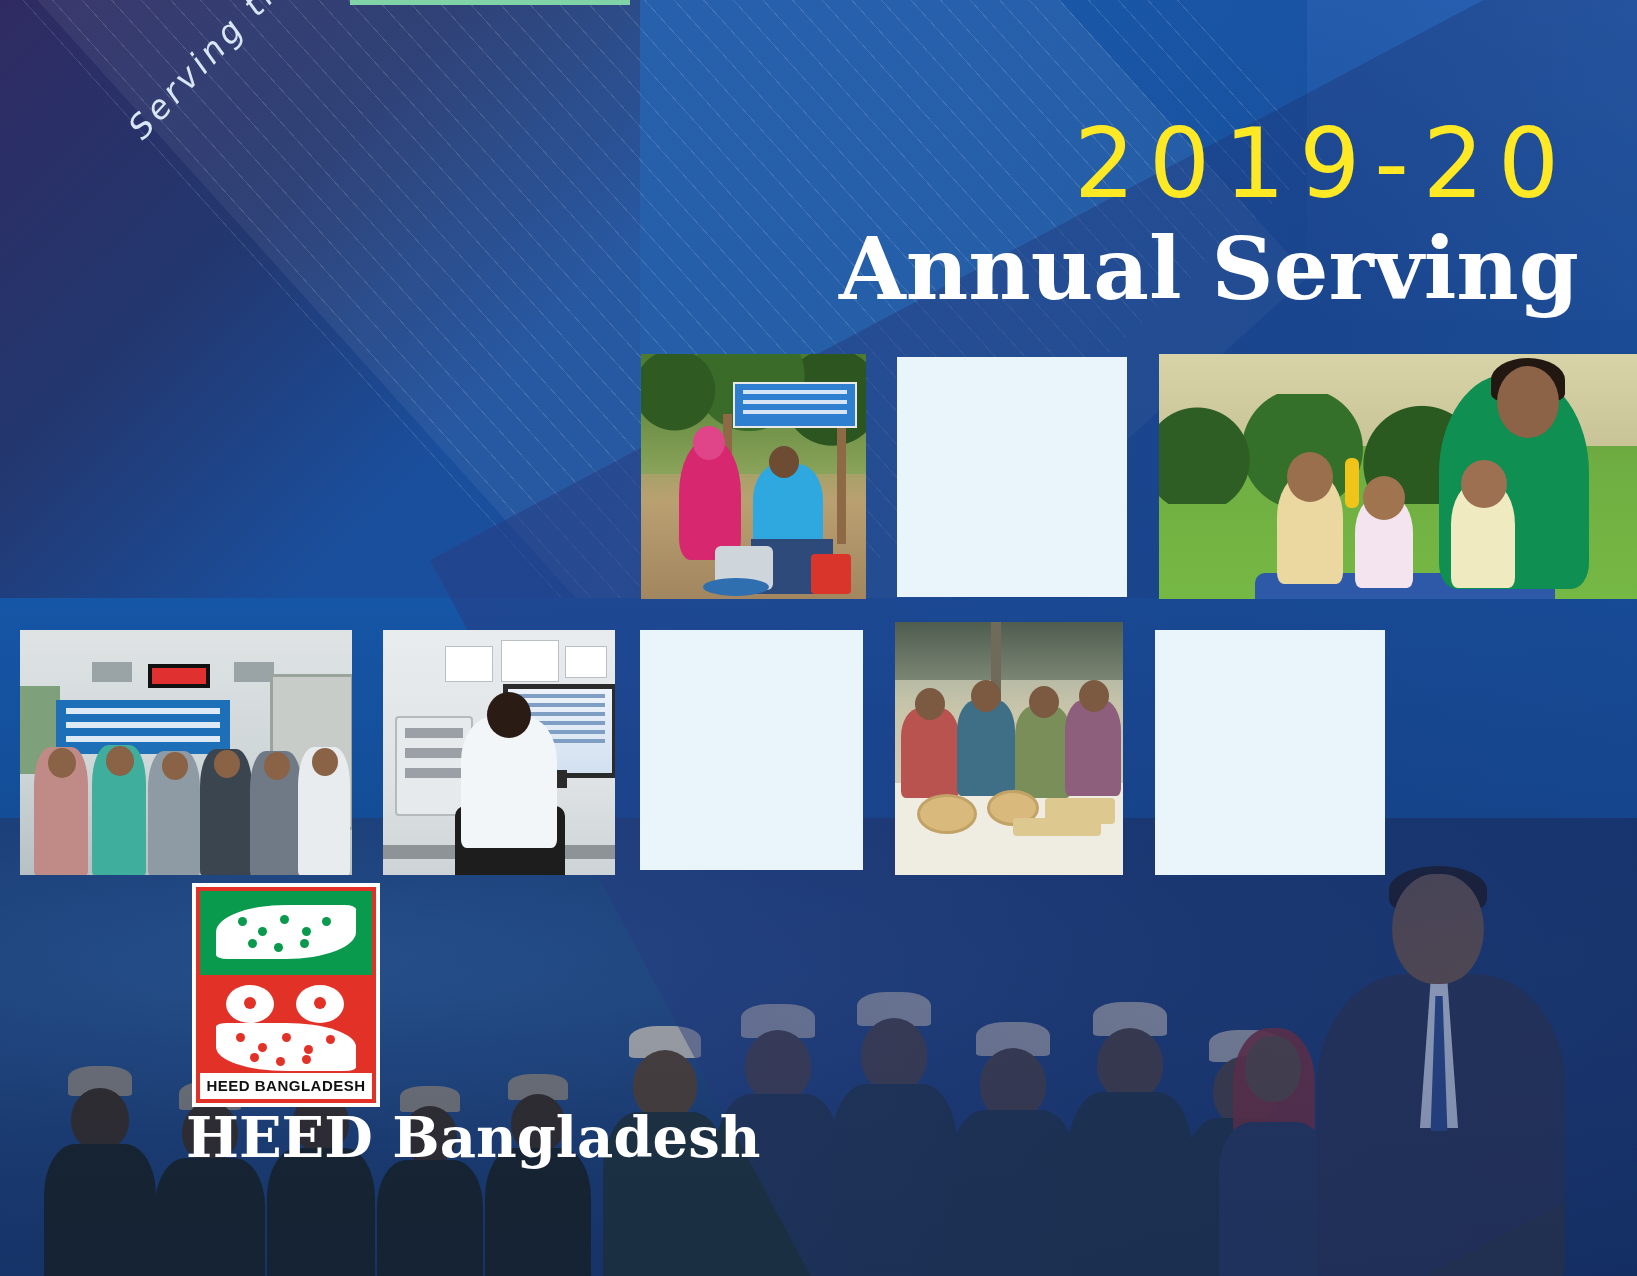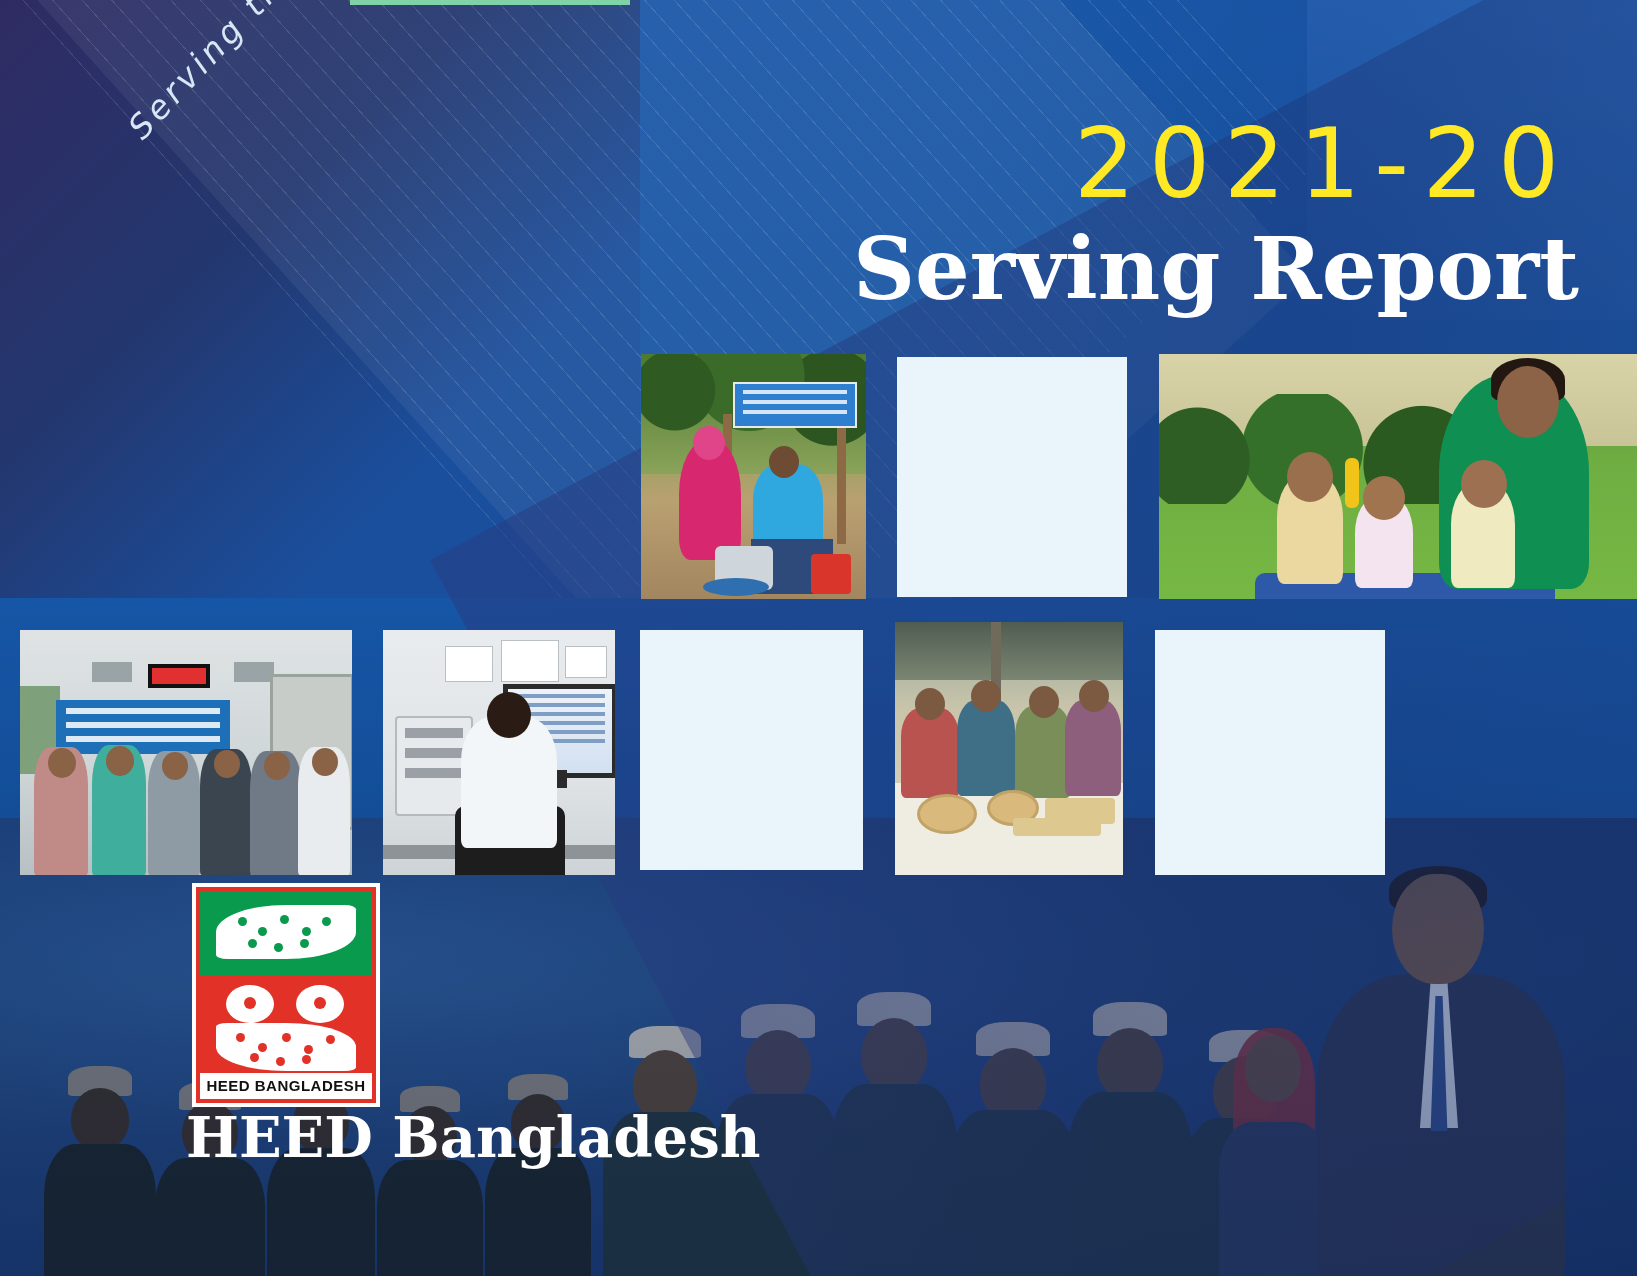--- a/index.html
+++ b/index.html
@@ -469,22 +469,22 @@
         <div class="m-tie"></div>
       <div class="m-hair"></div>
         <div class="m-head"></div>
     </div>
 
     <div class="photo-veil"></div>
   </div>
 
   <div class="bg-diag-overlay"></div>
 
-  <div class="year">2021-20</div>
-  <div class="report-title">Serving Report</div>
+  <div class="year">2019-20</div>
+  <div class="report-title">Annual Serving</div>
   <div class="tagline">Serving the Humanity</div>
 
   <div class="ph" id="ph-1">
     <div class="p1-sky"></div>
     <div class="p1-trees"></div>
     <div class="p1-pole"></div>
       <div class="p1-pole2"></div>
     <div class="p1-sign">
         <i></i>
         <i></i>

